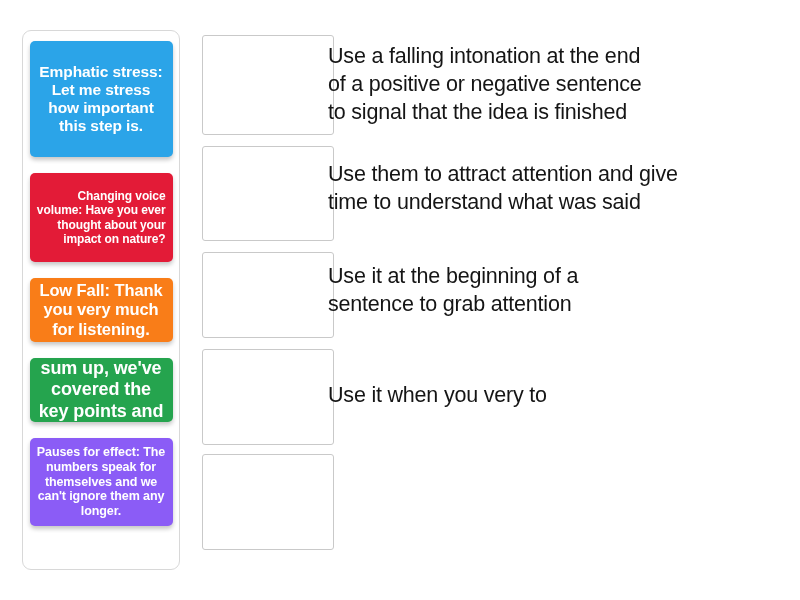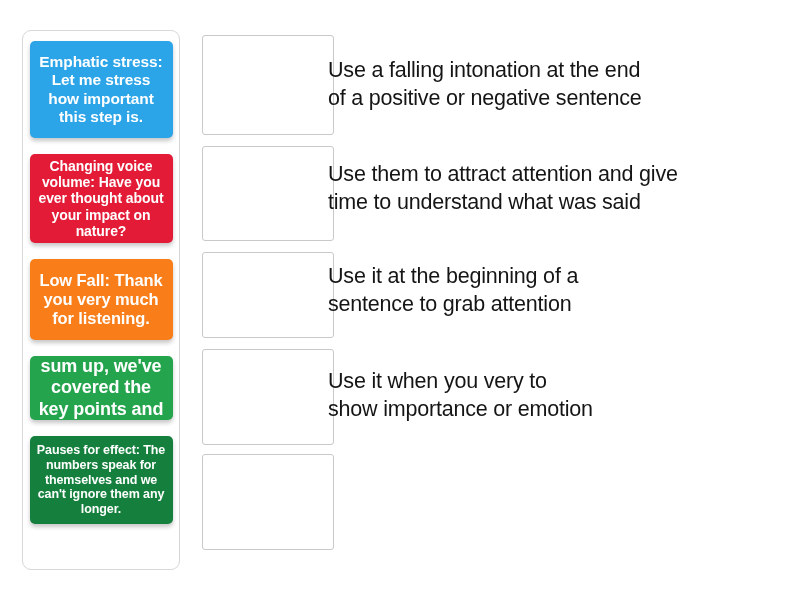--- a/index.html
+++ b/index.html
@@ -56,23 +56,23 @@
     word-wrap: break-word;
     overflow: hidden;
     user-select: none;
     cursor: grab;
   }
 
   .tile-text { display: block; width: 100%; }
   .tile-text b { font-weight: bold; }
 
   
-  .tile.t0 { height: 97px;  font-size: 15.5px; margin-top: 3px; }
-  .tile.t1 { height: 89px;  font-size: 14px; margin-top: 16px; }
-  .tile.t2 { height: 81px;  font-size: 16.5px; margin-top: 16px; }
+  .tile.t0 { height: 116px;  font-size: 15.5px; margin-top: 3px; }
+  .tile.t1 { height: 89px;  font-size: 12px; margin-top: 16px; text-align: right; }
+  .tile.t2 { height: 64px;  font-size: 16.5px; margin-top: 16px; }
   .tile.t3 { height: 64px;  font-size: 18px; margin-top: 16px; }
   .tile.t4 { height: 88px;  font-size: 12.5px; margin-top: 16px; }
 
   
   .dropzone-column {
     position: absolute;
     left: 202px;
     top: 30px;
     width: 132px;
     height: 540px;
@@ -129,53 +129,53 @@
     </div>
     <div class="tile t1" style="background: rgb(227, 27, 55);">
       <span class="tile-text"><b>Changing voice volume:</b> Have you ever thought about your impact on nature?</span>
     </div>
     <div class="tile t2" style="background: rgb(249, 125, 24);">
       <span class="tile-text"><b>Low Fall:</b> Thank you very much for listening.</span>
     </div>
     <div class="tile t3" style="background: rgb(37, 164, 78);">
       <span class="tile-text"><b>Pauses in longer sentences:</b> To sum up, we've covered the key points and now it's time for your questions.</span>
     </div>
-    <div class="tile t4" style="background: #15803d;">
+    <div class="tile t4" style="background: #8b5cf6;">
       <span class="tile-text"><b>Pauses for effect:</b> The numbers speak for themselves and we can't ignore them any longer.</span>
     </div>
   </div>
 
   <div class="dropzone-column">
     <div class="dropzone d0"></div>
     <div class="dropzone d1"></div>
     <div class="dropzone d2"></div>
     <div class="dropzone d3"></div>
     <div class="dropzone d4"></div>
   </div>
 
   <div class="prompt-column">
     <div class="prompt p0">
       <div>
           <span>Use a falling intonation at the end</span>
           <span>of a positive or negative sentence</span>
+          <span>to signal that the idea is finished</span>
         </div>
     </div>
     <div class="prompt p2">
       <div>
           <span>Use them to attract attention and give</span>
           <span>time to understand what was said</span>
         </div>
     </div>
     <div class="prompt p3">
       <div>
           <span>Use it at the beginning of a</span>
           <span>sentence to grab attention</span>
         </div>
     </div>
     <div class="prompt p4">
       <div>
           <span>Use it when you very to</span>
-          <span>show importance or emotion</span>
         </div>
     </div>
   </div>
 
 </div>
 
 </body></html>

